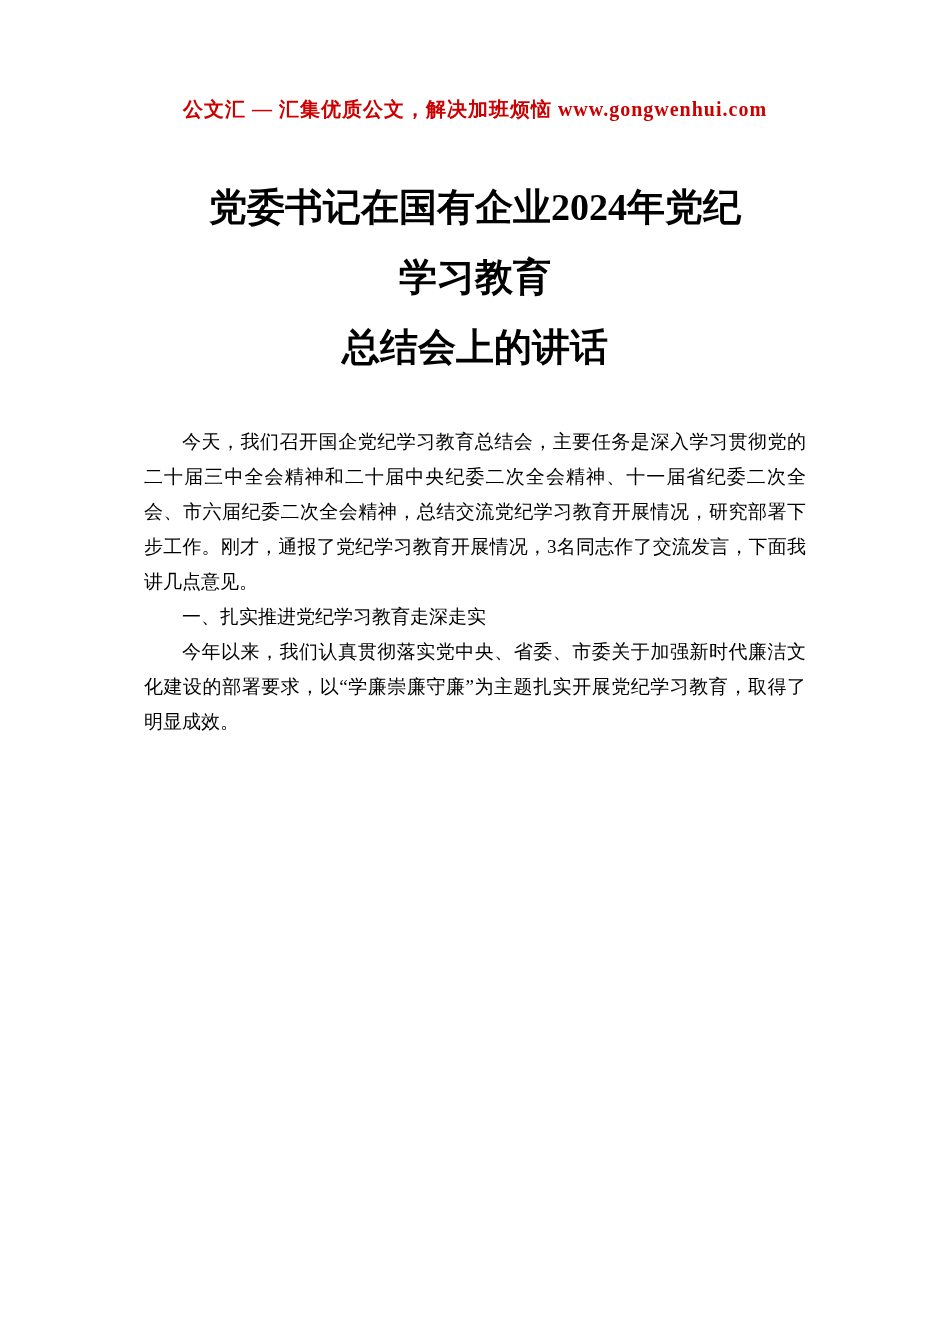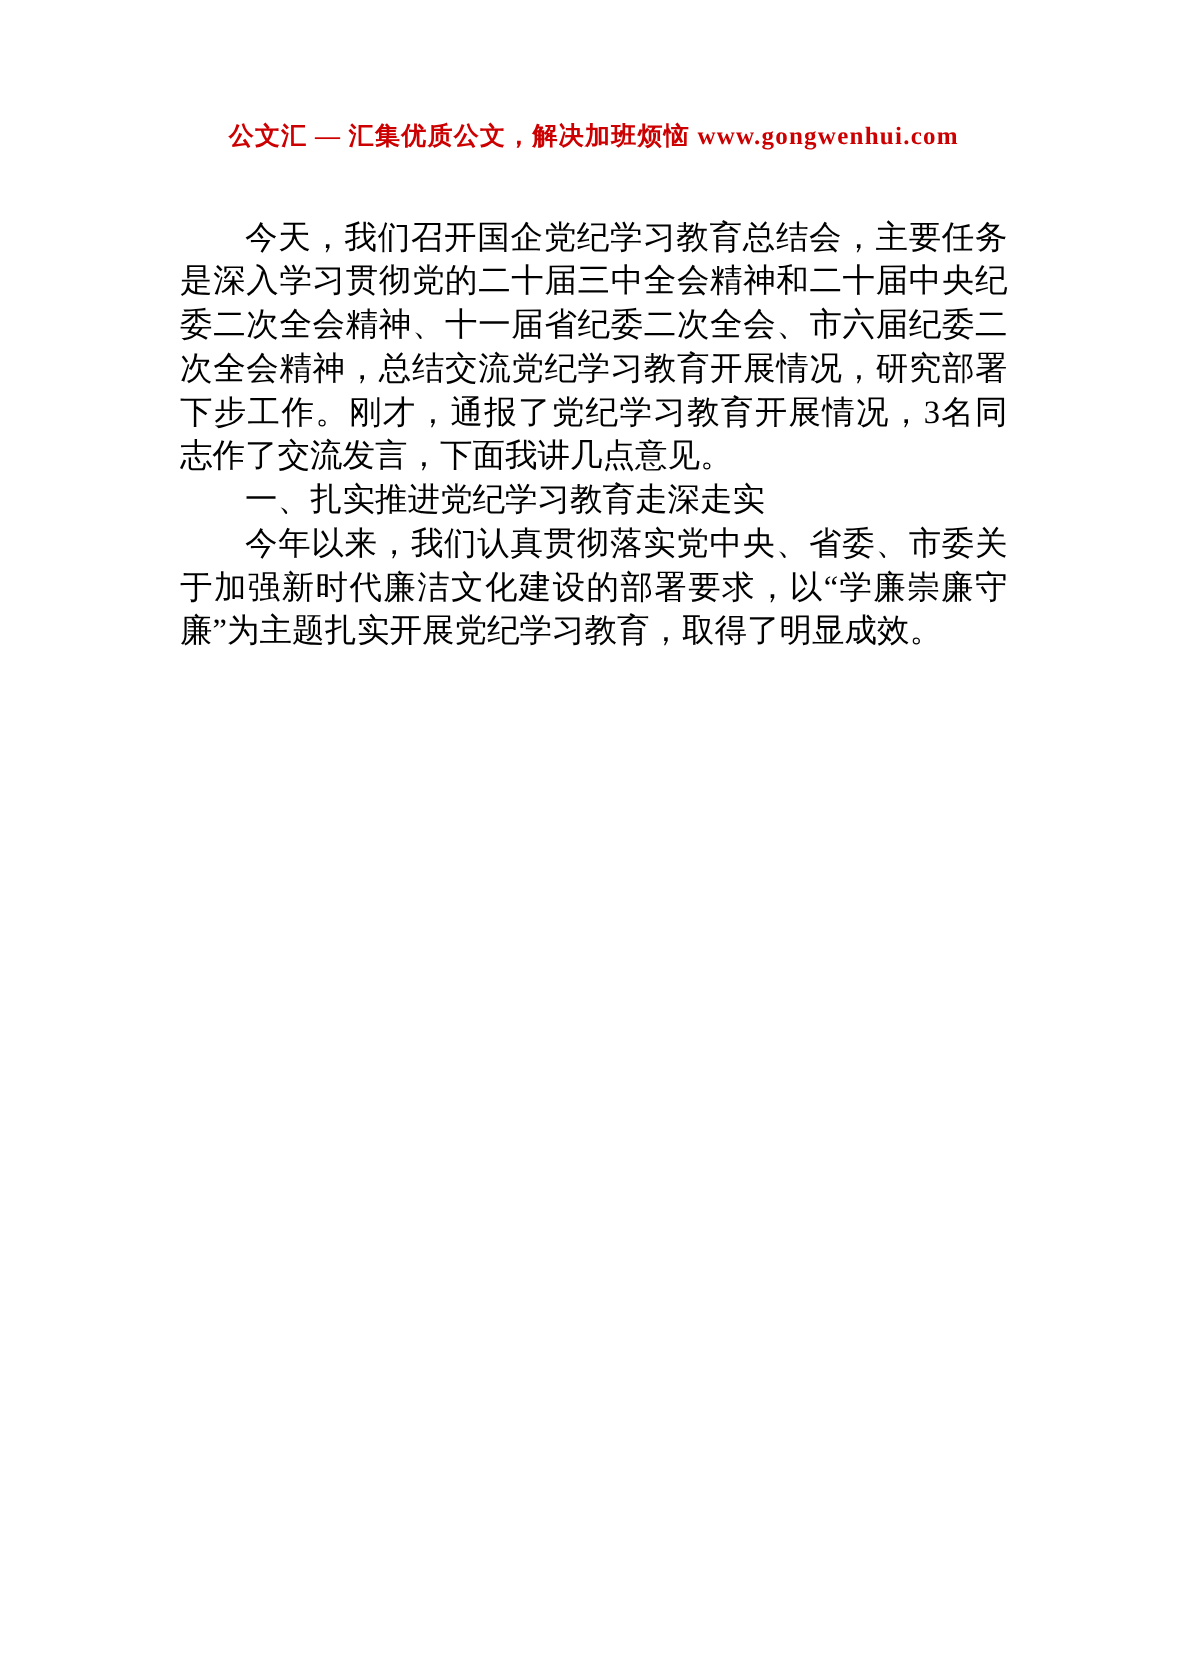--- a/index.html
+++ b/index.html
@@ -27,41 +27,43 @@
     margin: 50px 110px 0;
     text-align: center;
     font-size: 38px;
     font-weight: bold;
     line-height: 70px;
   }
   .title-line { display: block; }
   .doc-body {
     margin: 42px auto 0;
     width: 662px;
-    font-size: 26px;
+    font-size: 19px;
     line-height: 35px;
     text-align: justify;
   }
   .doc-body p {
     text-indent: 2em;
   }
   .section-heading {
     
   }
 </style>
 </head>
 <body>
 
 <div class="page">
 
   <div class="promo-header" style="color: rgb(204, 0, 0);">
     <span>公文汇 — 汇集优质公文，解决加班烦恼 www.gongwenhui.com</span>
   </div>
 
   <h1 class="doc-title">
+    <span class="title-line">党委书记在国有企业2024年党纪学习教育</span>
+    <span class="title-line">总结会上的讲话</span>
   </h1>
 
   <div class="doc-body">
     <p>今天，我们召开国企党纪学习教育总结会，主要任务是深入学习贯彻党的二十届三中全会精神和二十届中央纪委二次全会精神、十一届省纪委二次全会、市六届纪委二次全会精神，总结交流党纪学习教育开展情况，研究部署下步工作。刚才，通报了党纪学习教育开展情况，3名同志作了交流发言，下面我讲几点意见。</p>
     <p class="section-heading">一、扎实推进党纪学习教育走深走实</p>
     <p>今年以来，我们认真贯彻落实党中央、省委、市委关于加强新时代廉洁文化建设的部署要求，以“学廉崇廉守廉”为主题扎实开展党纪学习教育，取得了明显成效。</p>
   </div>
 
 </div>
 

